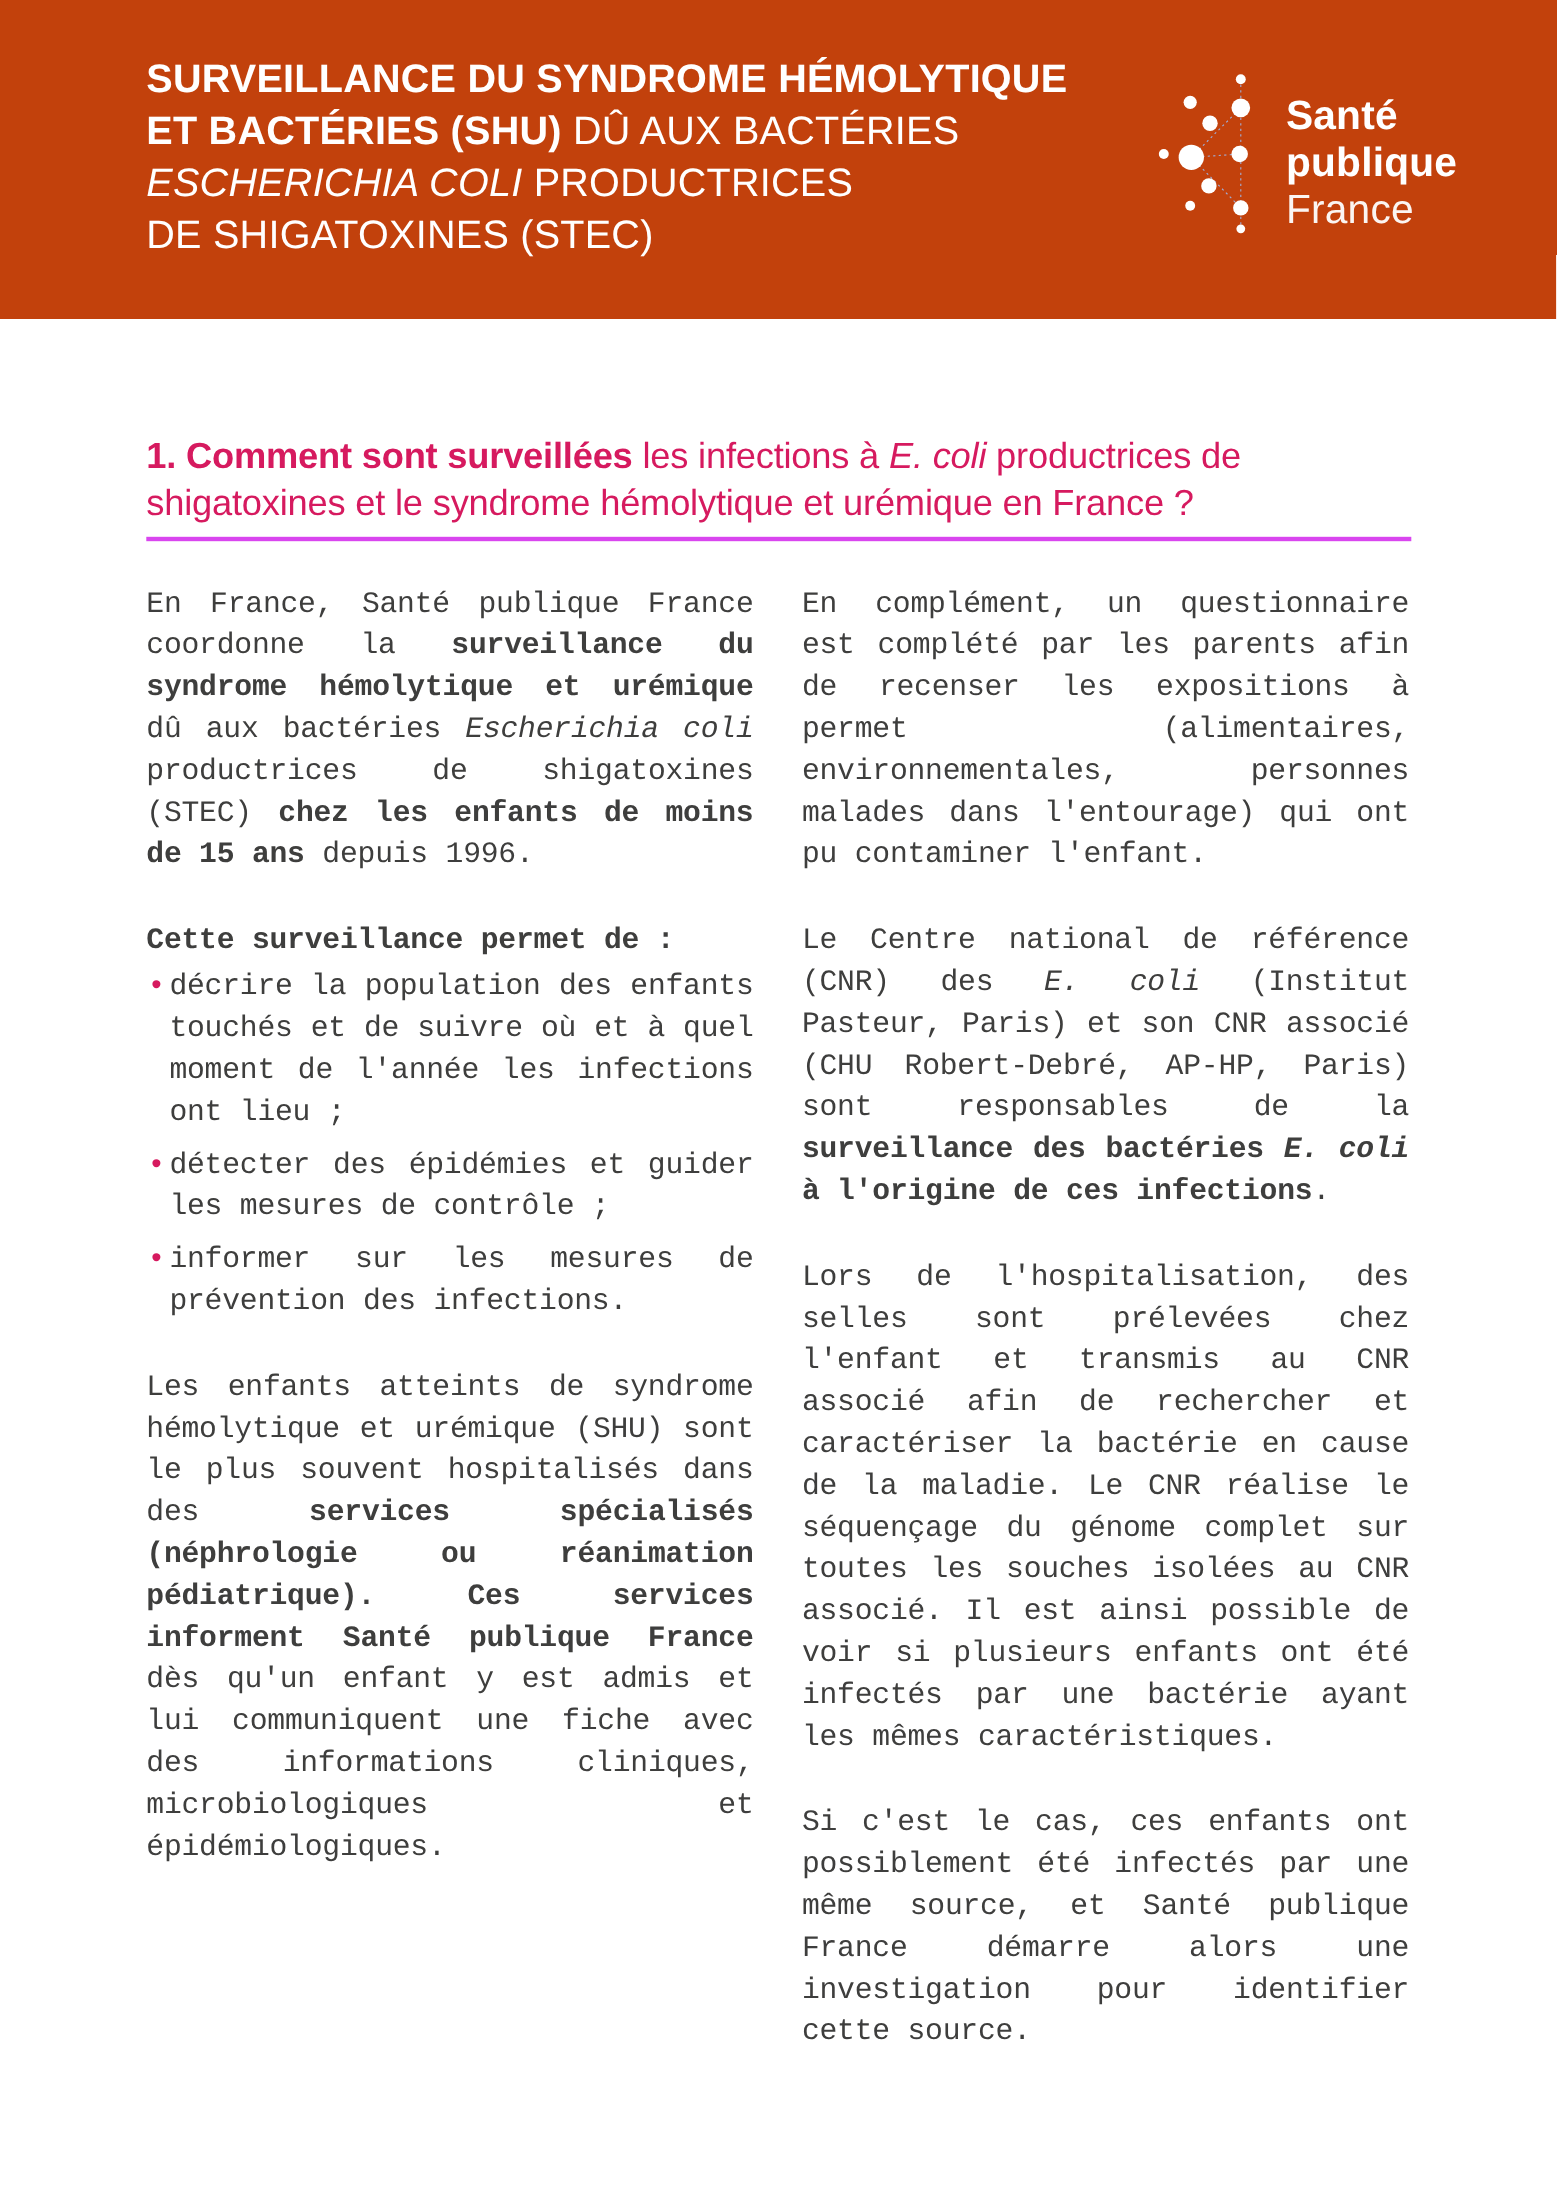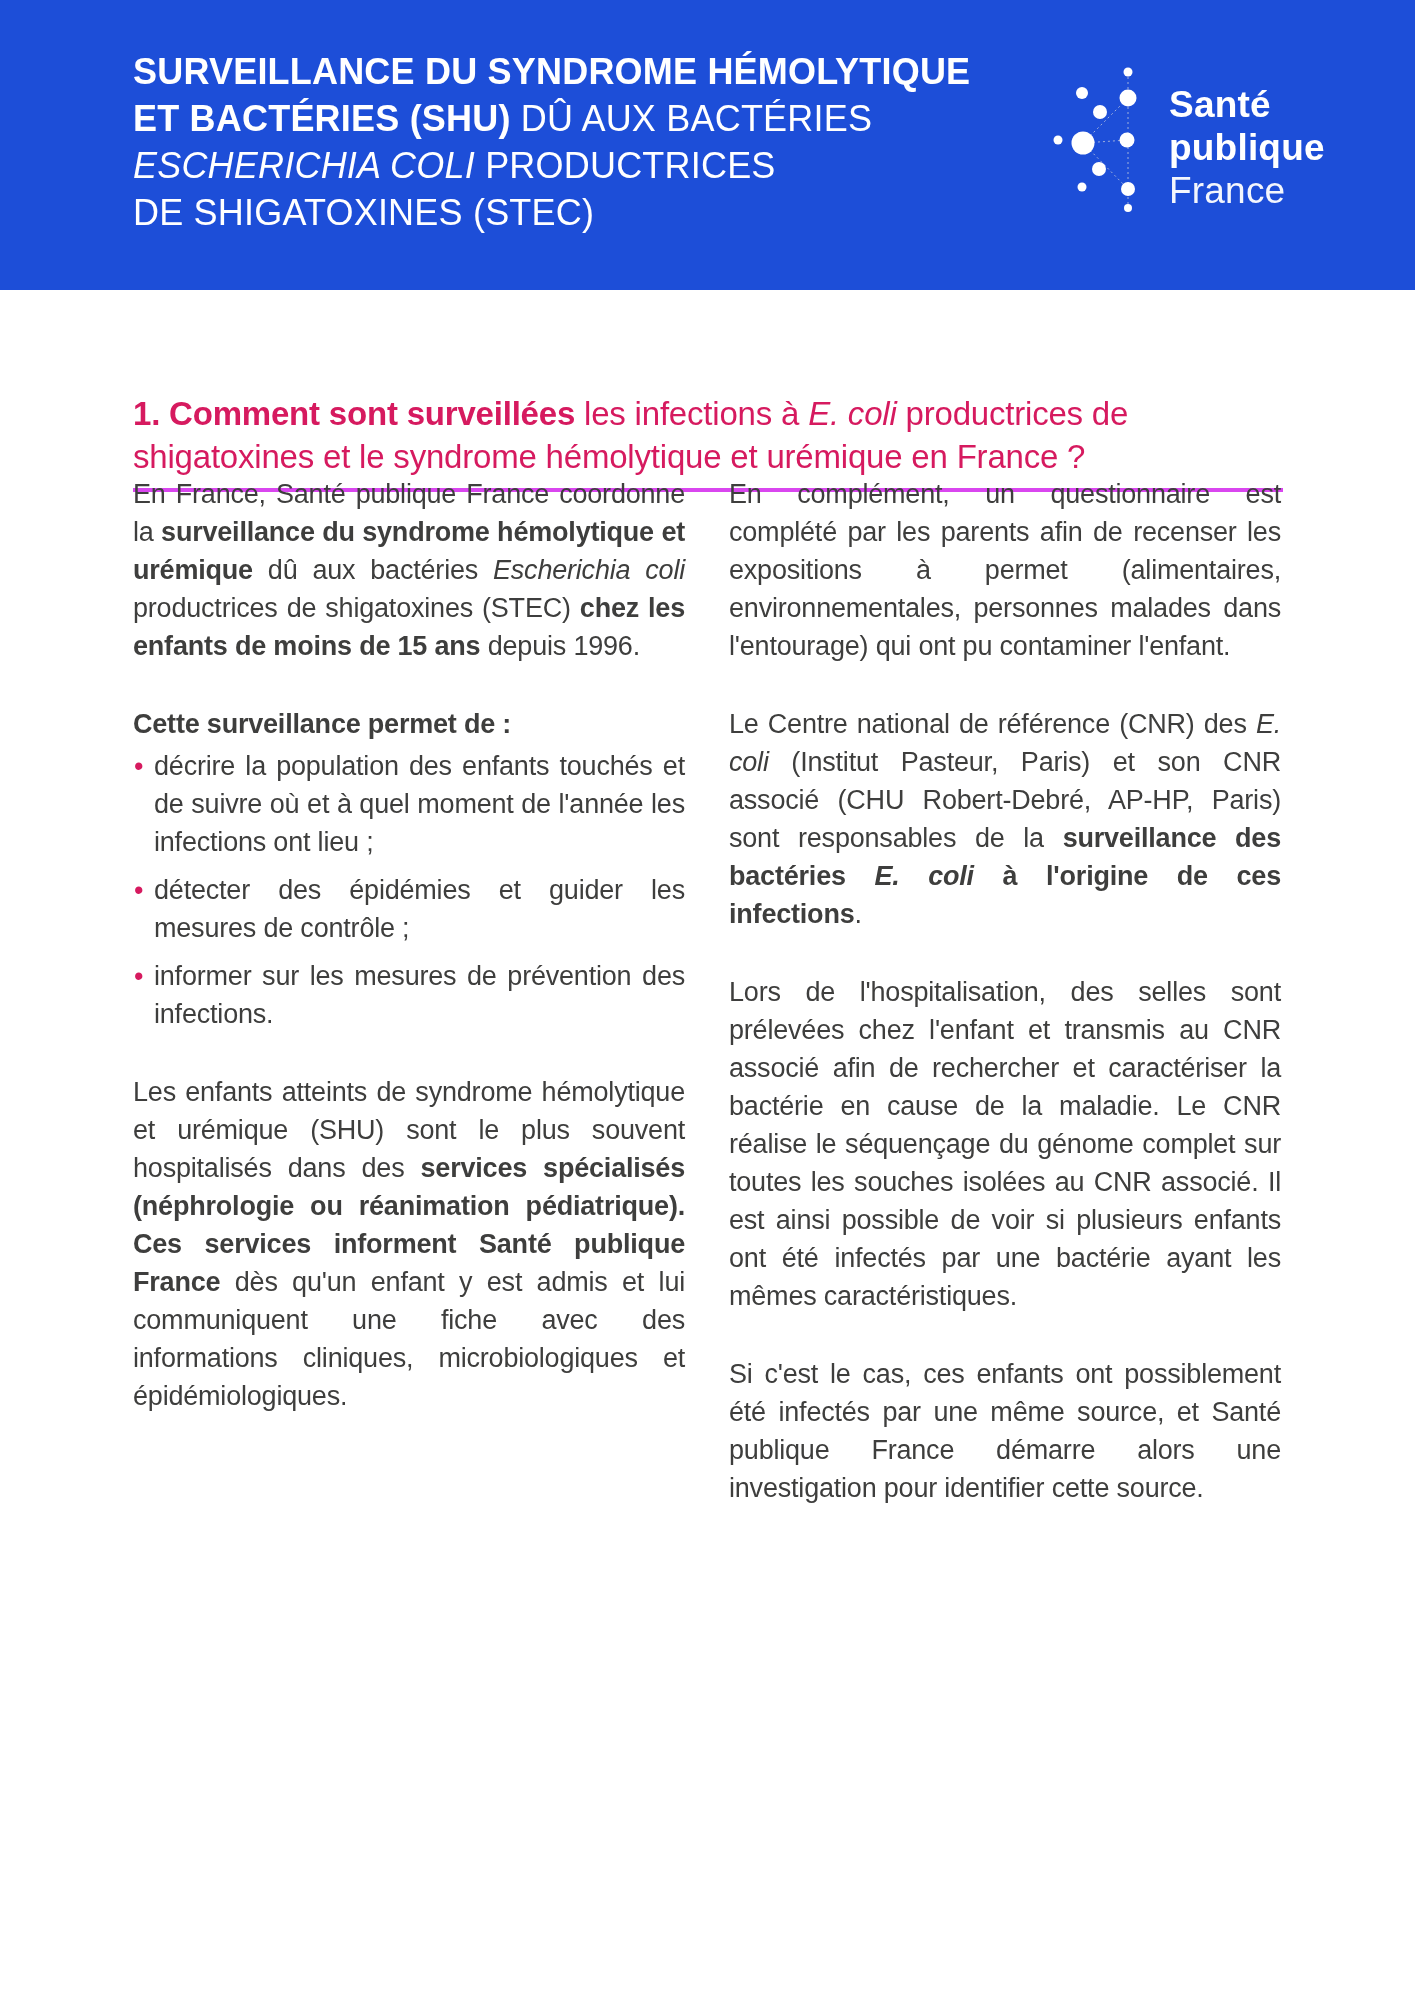--- a/index.html
+++ b/index.html
@@ -13,21 +13,21 @@
     background:#ffffff;
     overflow:hidden;
   }
 
   
   .header {
     position:absolute;
     left:0; top:0;
     width:100%;
     height:290px;
-    background:#1d4ed8;
+    background:#c2410c;
   }
   .header-title {
     position:absolute;
     left:133px;
     top:48px;
     color:#ffffff;
     font-size:36px;
     line-height:47px;
     letter-spacing:0.2px;
     white-space:nowrap;
@@ -68,24 +68,25 @@
     letter-spacing:-0.2px;
     padding-bottom:10px;
     border-bottom:4px solid #d946ef;
   }
   .section-heading .run-b { font-weight:700; }
 
   
   .columns {
     position:absolute;
     left:133px;
-    top:475px;
+    top:531px;
     width:1150px;
     display:flex;
     gap:44px;
+    font-family:Liberation Mono, monospace;
   }
   .col {
     width:552px;
     color:#3E3E3D;
     font-size:27px;
     line-height:38px;
     letter-spacing:-0.2px;
     text-align:justify;
   }
   .col p { margin:0 0 40px 0; }

